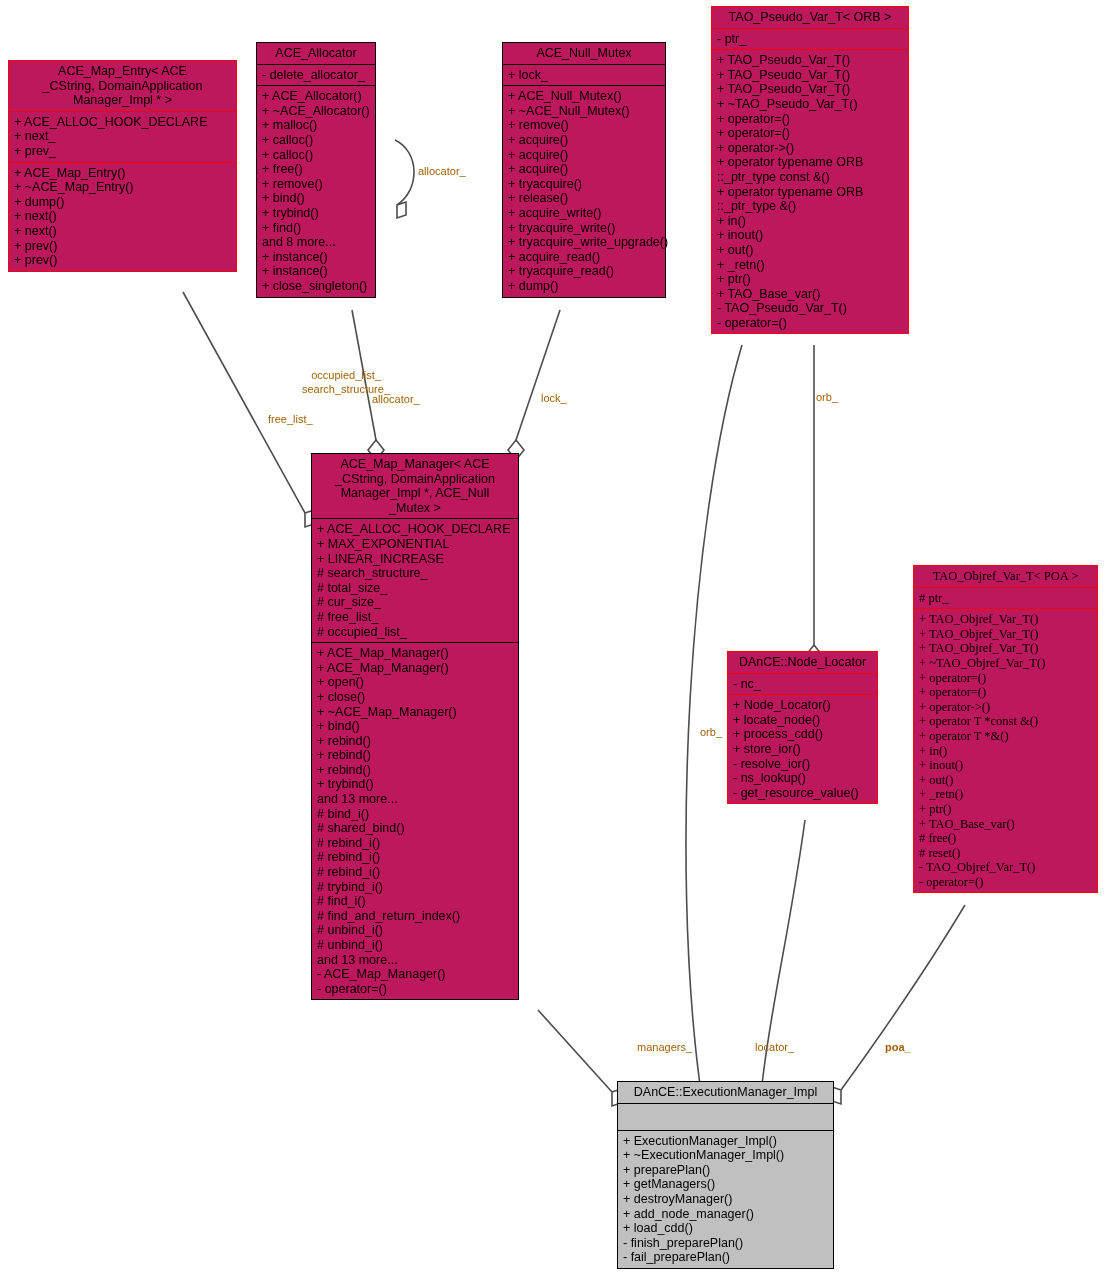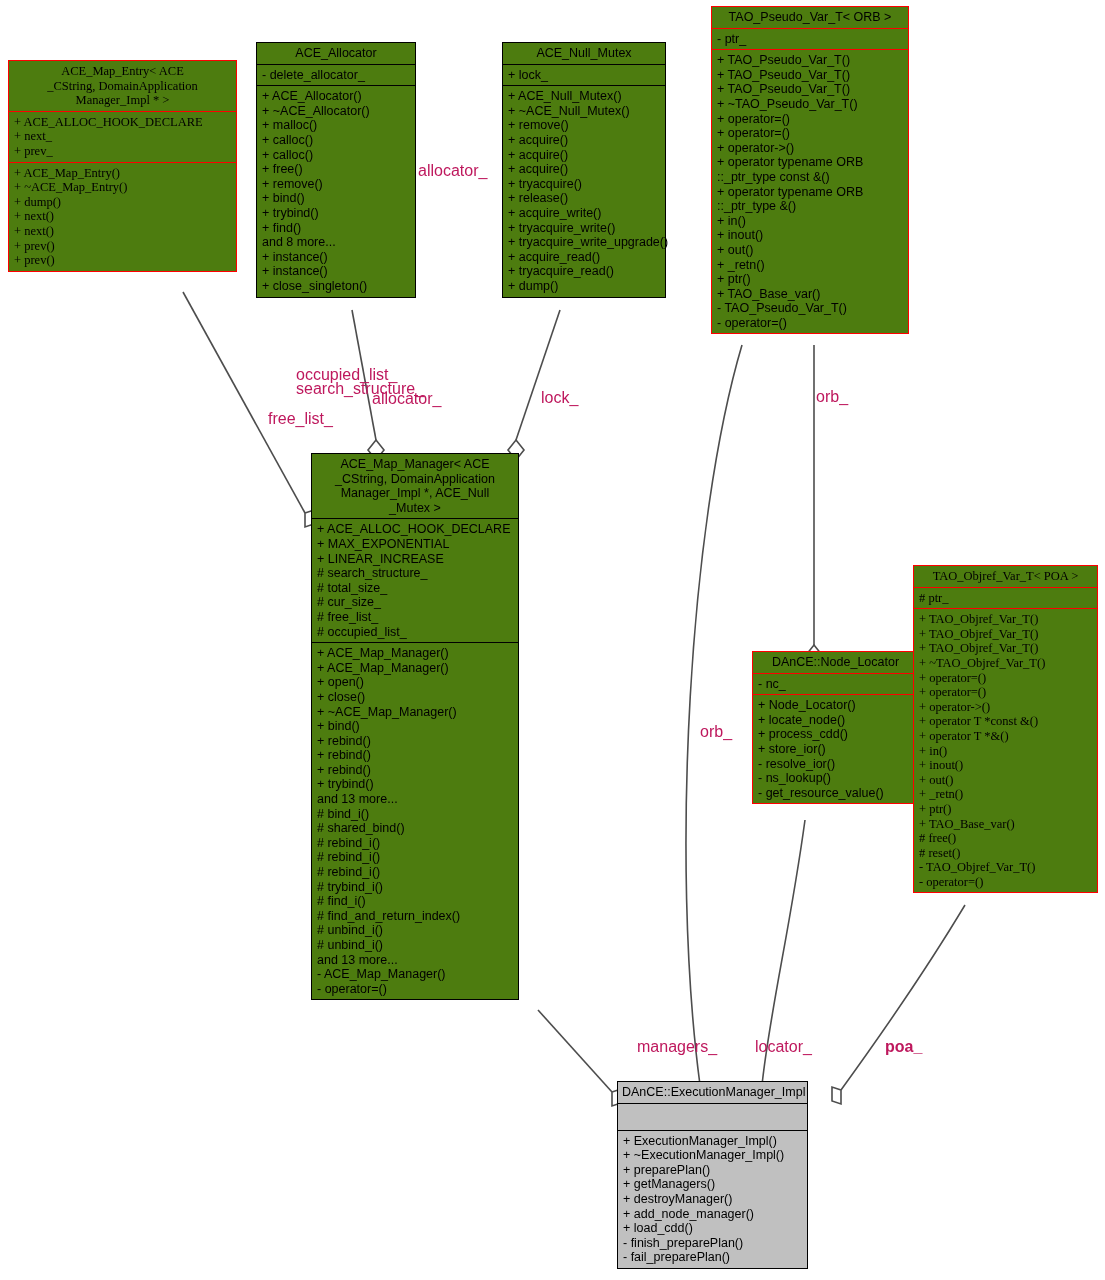--- a/index.html
+++ b/index.html
@@ -24,21 +24,21 @@
   svg.edges {
     position: absolute;
     left: 0; top: 0;
     width: 1105px;
     height: 1280px;
     pointer-events: none;
   }
   .uml-box {
     position: absolute;
     box-sizing: border-box;
-    background: #4d7c0f;
+    background: #be185d;
     border: 1px solid #000000;
     font-size: 12.5px;
     line-height: 14.6px;
     color: #000000;
   }
   .uml-box.red {
     border-color: #ff0000;
   }
   .uml-box.grey {
     background: #c0c0c0;
@@ -59,23 +59,23 @@
     padding: 3px 4px 3px 5px;
   }
   .uml-list .row {
     white-space: pre;
   }
   .uml-list.empty {
     height: 20px;
   }
   .edge-label {
     position: absolute;
-    font-size: 16px;
+    font-size: 11px;
     line-height: 14px;
-    color: #be185d;
+    color: #a16207;
     white-space: pre-line;
     background: transparent;
   }
 </style>
 </head>
 <body>
 
 <div id="canvas">
 
   <svg class="edges" viewBox="0 0 1105 1280">
@@ -106,21 +106,21 @@
       <path d="M 814 645 L 822 655 L 814 665 L 806 655 Z"></path>
       <path d="M 700 1085 L 708 1095 L 700 1105 L 692 1095 Z"></path>
       <path d="M 762 1085 L 770 1095 L 762 1105 L 754 1095 Z"></path>
       <path d="M 305 513 L 314 510 L 314 524 L 305 527 Z"></path>
       <path d="M 612 1092 L 621 1089 L 621 1103 L 612 1106 Z"></path>
       <path d="M 841 1090 L 832 1087 L 832 1101 L 841 1104 Z"></path>
       <path d="M 397 205 L 406 202 L 406 215 L 397 218 Z"></path>
     </g>
   </svg>
 
-  <div class="uml-box red" style="left:8px; top:60px; width:229px;font-family:Liberation Serif, serif;">
+  <div class="uml-box red" style="left:8px; top:60px; width:229px;">
     <div class="uml-title">ACE_Map_Entry&lt; ACE
 _CString, DomainApplication
 Manager_Impl * &gt;</div>
     <div class="uml-sep"></div>
     <div class="uml-list">
         <div class="row">+ ACE_ALLOC_HOOK_DECLARE</div>
         <div class="row">+ next_</div>
         <div class="row">+ prev_</div>
       </div>
     <div class="uml-sep"></div>
@@ -128,21 +128,21 @@
         <div class="row">+ ACE_Map_Entry()</div>
         <div class="row">+ ~ACE_Map_Entry()</div>
         <div class="row">+ dump()</div>
         <div class="row">+ next()</div>
         <div class="row">+ next()</div>
         <div class="row">+ prev()</div>
         <div class="row">+ prev()</div>
       </div>
   </div>
 
-  <div class="uml-box" style="left:256px; top:42px; width:160px;">
+  <div class="uml-box" style="left:256px; top:42px; width:120px;">
     <div class="uml-title">ACE_Allocator</div>
     <div class="uml-sep"></div>
     <div class="uml-list">
         <div class="row">- delete_allocator_</div>
       </div>
     <div class="uml-sep"></div>
     <div class="uml-list">
         <div class="row">+ ACE_Allocator()</div>
         <div class="row">+ ~ACE_Allocator()</div>
         <div class="row">+ malloc()</div>
@@ -253,21 +253,21 @@
         <div class="row"># find_i()</div>
         <div class="row"># find_and_return_index()</div>
         <div class="row"># unbind_i()</div>
         <div class="row"># unbind_i()</div>
         <div class="row">and 13 more...</div>
         <div class="row">- ACE_Map_Manager()</div>
         <div class="row">- operator=()</div>
       </div>
   </div>
 
-  <div class="uml-box red" style="left:727px; top:651px; width:167px;margin-left:25px;">
+  <div class="uml-box red" style="left:727px; top:651px; width:151px;">
     <div class="uml-title">DAnCE::Node_Locator</div>
     <div class="uml-sep"></div>
     <div class="uml-list">
         <div class="row">- nc_</div>
       </div>
     <div class="uml-sep"></div>
     <div class="uml-list">
         <div class="row">+ Node_Locator()</div>
         <div class="row">+ locate_node()</div>
         <div class="row">+ process_cdd()</div>
@@ -301,21 +301,21 @@
         <div class="row">+ _retn()</div>
         <div class="row">+ ptr()</div>
         <div class="row">+ TAO_Base_var()</div>
         <div class="row"># free()</div>
         <div class="row"># reset()</div>
         <div class="row">- TAO_Objref_Var_T()</div>
         <div class="row">- operator=()</div>
       </div>
   </div>
 
-  <div class="uml-box grey" style="left:617px; top:1081px; width:191px;">
+  <div class="uml-box grey" style="left:617px; top:1081px; width:217px;">
     <div class="uml-title">DAnCE::ExecutionManager_Impl</div>
     <div class="uml-sep"></div>
     <div class="uml-list empty"></div>
     <div class="uml-sep"></div>
     <div class="uml-list">
         <div class="row">+ ExecutionManager_Impl()</div>
         <div class="row">+ ~ExecutionManager_Impl()</div>
         <div class="row">+ preparePlan()</div>
         <div class="row">+ getManagers()</div>
         <div class="row">+ destroyManager()</div>

